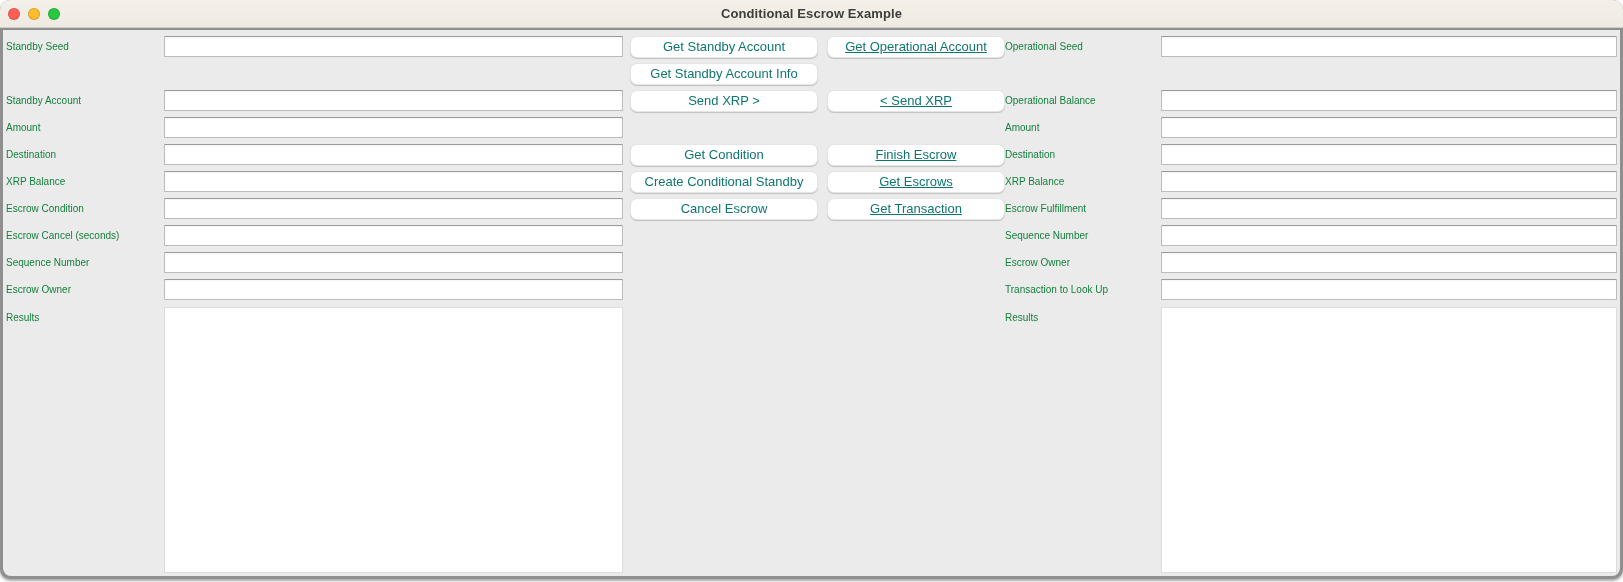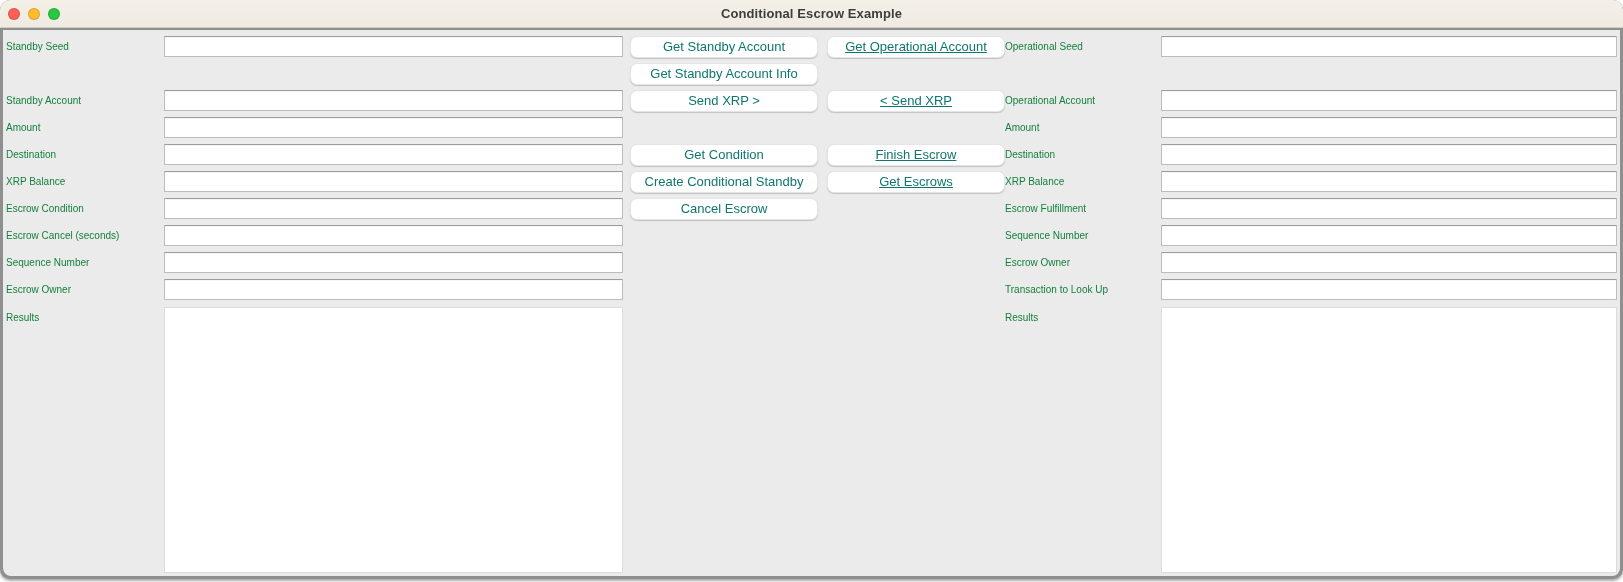--- a/index.html
+++ b/index.html
@@ -104,25 +104,26 @@
     <button class="btn btn-c1 r2">Get Standby Account Info</button>
     <button class="btn btn-c1 r3">Send XRP &gt;</button>
     <button class="btn btn-c1 r5">Get Condition</button>
     <button class="btn btn-c1 r6">Create Conditional Standby</button>
     <button class="btn btn-c1 r7">Cancel Escrow</button>
 
     <button class="btn btn-c2 r1">Get Operational Account</button>
     <button class="btn btn-c2 r3">&lt; Send XRP</button>
     <button class="btn btn-c2 r5">Finish Escrow</button>
     <button class="btn btn-c2 r6">Get Escrows</button>
+    <button class="btn btn-c2 r7">Get Transaction</button>
 
     <div class="lbl lbl-right r1">Operational Seed</div>
     <input class="inp inp-right r1" type="text" value="" style="">
 
-    <div class="lbl lbl-right r3">Operational Account</div>
+    <div class="lbl lbl-right r3">Operational Balance</div>
     <input class="inp inp-right r3" type="text" value="" style="">
 
     <div class="lbl lbl-right r4">Amount</div>
     <input class="inp inp-right r4" type="text" value="" style="">
 
     <div class="lbl lbl-right r5">Destination</div>
     <input class="inp inp-right r5" type="text" value="" style="">
 
     <div class="lbl lbl-right r6">XRP Balance</div>
     <input class="inp inp-right r6" type="text" value="" style="">

